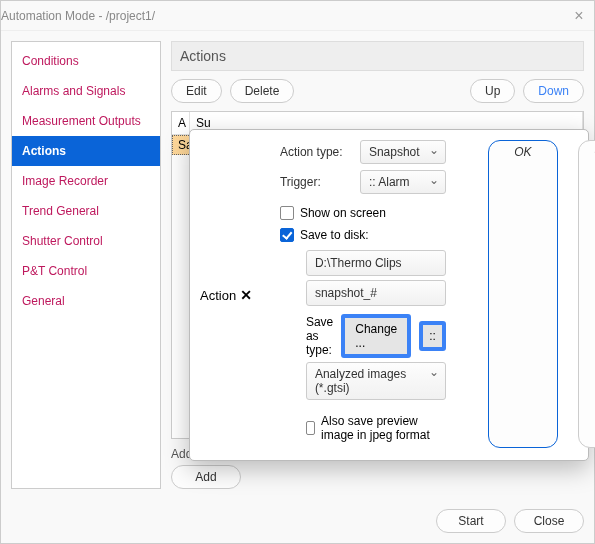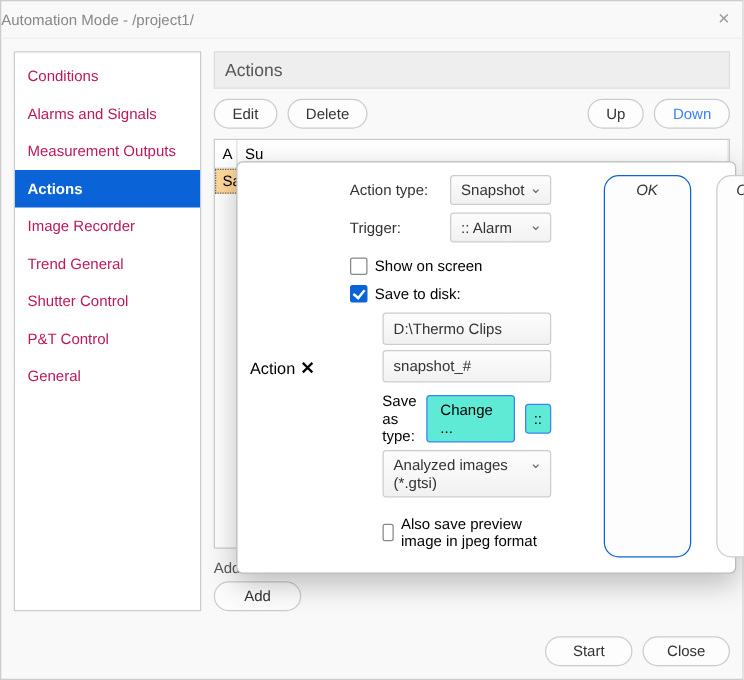--- a/index.html
+++ b/index.html
@@ -41,21 +41,21 @@
   .select { flex: 1; background: linear-gradient(#fdfdfd,#f1f1f1); border: 1px solid #ccc; border-radius: 3px; padding: 4px 20px 4px 8px; position: relative; color: #333; }
   .select::after { content: "⌄"; position: absolute; right: 6px; top: 2px; color: #666; font-size: 12px; }
   .chk-row { display: flex; align-items: center; margin: 8px 0; gap: 6px; }
   .chk { width: 14px; height: 14px; border: 1px solid #888; border-radius: 2px; background: #fff; display: inline-flex; align-items: center; justify-content: center; }
   .chk.checked { background: #0a64d8; border-color: #0a64d8; }
   .chk.checked::after { content: ""; width: 4px; height: 7px; border: solid #fff; border-width: 0 2px 2px 0; transform: rotate(40deg) translate(-0.5px,-1px); }
   .sub { margin-left: 26px; }
   .txt { width: 100%; background: linear-gradient(#fdfdfd,#f1f1f1); border: 1px solid #ccc; border-radius: 3px; padding: 5px 8px; margin: 4px 0; color: #333; }
   .row-split { display: flex; align-items: center; gap: 8px; margin-top: 8px; }
   .row-split .left { flex: 1; }
-  .small-btn { background: #5eead4; border: 1px solid #3b82f6; border-radius: 3px; padding: 4px 10px; }
+  .small-btn { background: #e5e5e5; border: 4px solid #3b82f6; border-radius: 3px; padding: 4px 10px; }
   .small-btn.sq { padding: 4px 6px; }
   .dlg-footer { display: flex; justify-content: flex-end; gap: 20px; padding: 10px 14px 12px; font-style: italic; }
   .dlg-footer .btn { min-width: 70px; }
   .dlg-footer .btn.primary { border-color: #0a64d8; }
 </style>
 </head>
 <body>
 
 <div class="window">
   <div class="titlebar">

